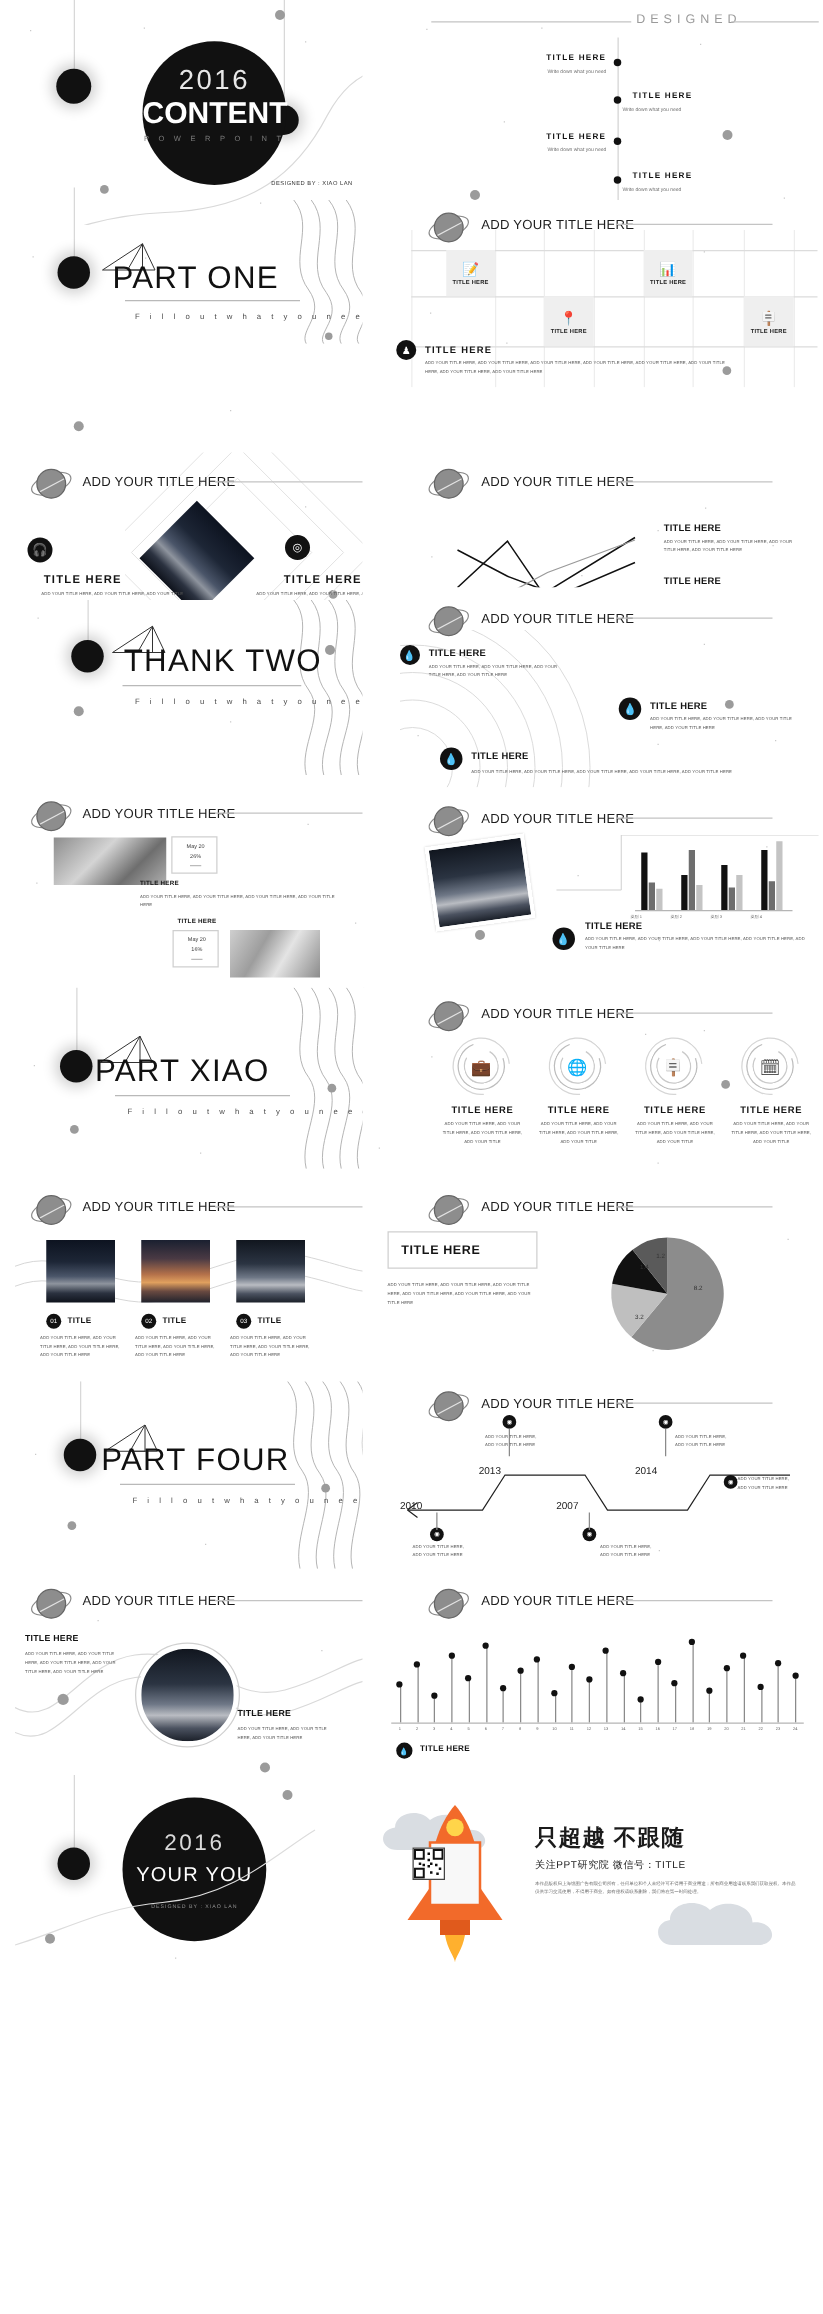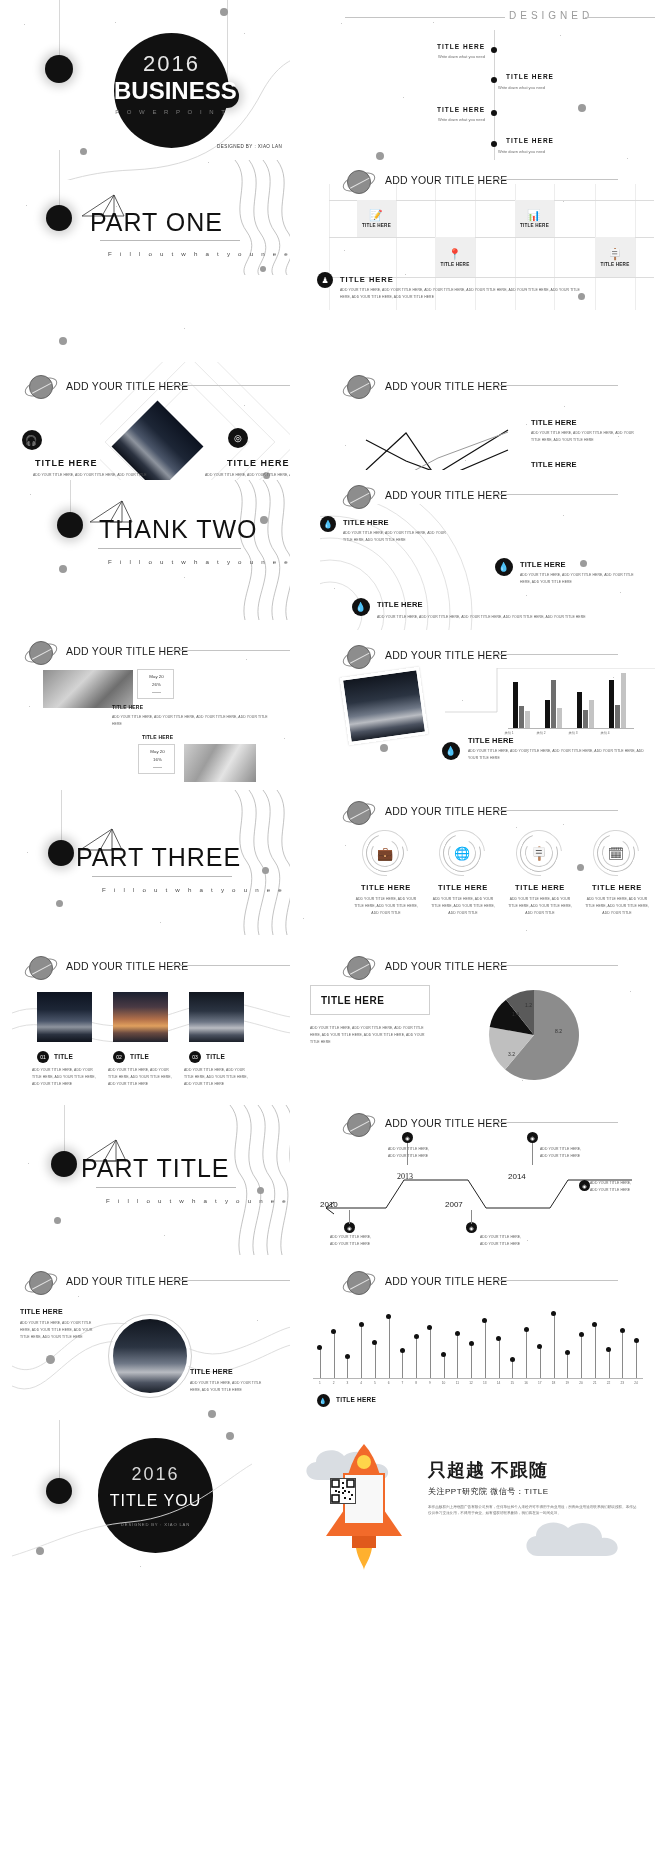--- a/index.html
+++ b/index.html
@@ -108,21 +108,21 @@
   <div class="tinyd" style="left:196px;top:162px;"></div>
   <div class="tinyd" style="left:14px;top:205px;"></div>
   <div class="tinyd" style="left:104px;top:206px;"></div>
 
   <svg style="position:absolute;left:0;top:20px;" width="290" height="160">
     <path d="M0 180 C40 165 70 152 120 150 C190 147 225 120 250 72 C262 50 275 40 290 36" fill="none" stroke="#d9d9d9" stroke-width="1"></path>
   </svg>
 
   <div style="position:absolute;left:102px;top:33px;width:115px;height:115px;border-radius:50%;background:#111;">
     <div style="position:absolute;left:0;top:18px;width:115px;text-align:center;font-size:22px;color:#e7e7e7;letter-spacing:2px;font-family:'Liberation Sans',sans-serif;">2016</div>
-    <div style="position:absolute;left:0;top:44px;width:115px;text-align:center;font-size:24px;color:#fff;letter-spacing:0px;font-weight:700;">BUSINESS</div>
+    <div style="position:absolute;left:0;top:44px;width:115px;text-align:center;font-size:24px;color:#fff;letter-spacing:0px;font-weight:700;">CONTENT</div>
     <div style="position:absolute;left:0;top:76px;width:115px;text-align:center;font-size:6px;color:#7a7a7a;letter-spacing:3px;">P O W E R P O I N T</div>
   </div>
 
   <div style="position:absolute;left:205px;top:144px;font-size:4.6px;letter-spacing:.4px;color:#333;">DESIGNED BY : XIAO LAN</div>
 
   <svg style="position:absolute;left:215px;top:160px;" width="75" height="115">
     <path d="M8 0 C26 22 2 48 20 72 C34 92 12 104 18 115" fill="none" stroke="#a9a9a9" stroke-width=".7"></path>
     <path d="M22 0 C40 24 16 50 34 74 C48 94 26 106 32 115" fill="none" stroke="#a9a9a9" stroke-width=".7"></path>
     <path d="M36 0 C54 22 30 48 48 72 C62 92 40 104 46 115" fill="none" stroke="#a9a9a9" stroke-width=".7"></path>
     <path d="M50 0 C68 24 44 50 62 74 C74 94 54 106 60 115" fill="none" stroke="#a9a9a9" stroke-width=".7"></path>
@@ -425,21 +425,21 @@
     <path d="M36 0 C54 22 30 48 48 72 C62 92 40 120 46 145" fill="none" stroke="#a9a9a9" stroke-width=".7"></path>
     <path d="M50 0 C68 24 44 50 62 74 C74 94 54 122 60 145" fill="none" stroke="#a9a9a9" stroke-width=".7"></path>
     <path d="M64 0 C80 22 58 48 74 72" fill="none" stroke="#a9a9a9" stroke-width=".7"></path>
   </svg>
   <div class="thread" style="left:49px;top:0;height:52px;"></div>
   <div class="bdot" style="left:36px;top:50px;width:26px;height:26px;"></div>
   <svg class="tri" style="left:66px;top:36px;" width="50" height="28">
     <path d="M2 24 L34 3 L34 24 Z" fill="none" stroke="#333" stroke-width=".8"></path>
     <path d="M22 24 L34 3 L44 24 Z" fill="none" stroke="#333" stroke-width=".8"></path>
   </svg>
-  <div class="partName" style="left:64px;top:53px;">PART   THREE</div>
+  <div class="partName" style="left:64px;top:53px;">PART   XIAO</div>
   <div class="partRule" style="left:80px;top:86px;width:140px;"></div>
   <div class="partSub" style="left:90px;top:96px;">F i l l   o u t   w h a t   y o u   n e e d</div>
   <div class="dot" style="left:250px;top:77px;width:7px;height:7px;"></div>
   <div class="dot" style="left:44px;top:110px;width:7px;height:7px;"></div>
   <div class="tinyd" style="left:15px;top:62px;"></div>
   <div class="tinyd" style="left:148px;top:132px;"></div>
 </div>
 
 <div class="slide rcol" style="top:790px;height:155px;">
   <div class="planet" style="left:52px;top:8px;">
@@ -560,21 +560,21 @@
     <path d="M36 0 C54 22 30 48 48 72 C62 92 40 124 46 150" fill="none" stroke="#a9a9a9" stroke-width=".7"></path>
     <path d="M50 0 C68 24 44 50 62 74 C74 94 54 126 60 150" fill="none" stroke="#a9a9a9" stroke-width=".7"></path>
     <path d="M64 0 C80 22 58 48 74 72" fill="none" stroke="#a9a9a9" stroke-width=".7"></path>
   </svg>
   <div class="thread" style="left:52px;top:0;height:48px;"></div>
   <div class="bdot" style="left:39px;top:46px;width:26px;height:26px;"></div>
   <svg class="tri" style="left:70px;top:32px;" width="50" height="28">
     <path d="M2 24 L34 3 L34 24 Z" fill="none" stroke="#333" stroke-width=".8"></path>
     <path d="M22 24 L34 3 L44 24 Z" fill="none" stroke="#333" stroke-width=".8"></path>
   </svg>
-  <div class="partName" style="left:69px;top:49px;">PART   TITLE</div>
+  <div class="partName" style="left:69px;top:49px;">PART   FOUR</div>
   <div class="partRule" style="left:84px;top:82px;width:140px;"></div>
   <div class="partSub" style="left:94px;top:92px;">F i l l   o u t   w h a t   y o u   n e e d</div>
   <div class="dot" style="left:245px;top:82px;width:7px;height:7px;"></div>
   <div class="dot" style="left:42px;top:112px;width:7px;height:7px;"></div>
   <div class="tinyd" style="left:16px;top:58px;"></div>
   <div class="tinyd" style="left:152px;top:130px;"></div>
 </div>
 
 <div class="slide rcol" style="top:1100px;height:160px;">
   <div class="planet" style="left:52px;top:10px;">
@@ -600,21 +600,21 @@
 
   <div class="circIcon" style="left:54px;top:122px;width:11px;height:11px;font-size:5px;">◉</div>
   <div class="stem" style="left:59px;top:110px;height:14px;"></div>
   <div class="body" style="position:absolute;left:40px;top:134px;width:42px;">ADD YOUR TITLE HERE, ADD YOUR TITLE HERE</div>
 
   <div class="circIcon" style="left:176px;top:122px;width:11px;height:11px;font-size:5px;">◉</div>
   <div class="stem" style="left:181px;top:110px;height:14px;"></div>
   <div class="body" style="position:absolute;left:190px;top:134px;width:42px;">ADD YOUR TITLE HERE, ADD YOUR TITLE HERE</div>
 
   <div style="position:absolute;left:30px;top:100px;font-size:8px;color:#1b1b1b;">2010</div>
-  <div style="position:absolute;left:107px;top:72px;font-size:8px;color:#1b1b1b;font-family:Liberation Serif, serif;">2013</div>
+  <div style="position:absolute;left:93px;top:72px;font-size:8px;color:#1b1b1b;">2013</div>
   <div style="position:absolute;left:155px;top:100px;font-size:8px;color:#1b1b1b;">2007</div>
   <div style="position:absolute;left:218px;top:72px;font-size:8px;color:#1b1b1b;">2014</div>
   <div class="circIcon" style="left:289px;top:80px;width:11px;height:11px;font-size:5px;">◉</div>
   <div class="body" style="position:absolute;left:300px;top:80px;width:42px;">ADD YOUR TITLE HERE, ADD YOUR TITLE HERE</div>
 </div>
 
 <div class="slide lcol" style="top:1260px;height:160px;">
   <div class="planet" style="left:12px;top:8px;">
     <div class="ring"></div>
         <div class="ball"></div>
@@ -730,21 +730,21 @@
 
   <div class="circIcon" style="left:27px;top:134px;width:13px;height:13px;font-size:6px;">💧</div>
   <div class="h3" style="position:absolute;left:46px;top:136px;font-size:6.5px;">TITLE HERE</div>
 </div>
 
 <div class="slide lcol" style="top:1420px;height:160px;">
   <div class="thread" style="left:47px;top:0;height:60px;"></div>
   <div class="bdot" style="left:34px;top:58px;width:26px;height:26px;"></div>
   <div style="position:absolute;left:86px;top:18px;width:115px;height:115px;border-radius:50%;background:#111;">
     <div style="position:absolute;left:0;top:26px;width:115px;text-align:center;font-size:18px;color:#d9d9d9;letter-spacing:2px;">2016</div>
-    <div style="position:absolute;left:0;top:54px;width:115px;text-align:center;font-size:16px;color:#fff;letter-spacing:1px;">TITLE YOU</div>
+    <div style="position:absolute;left:0;top:54px;width:115px;text-align:center;font-size:16px;color:#fff;letter-spacing:1px;">YOUR YOU</div>
     <div style="position:absolute;left:0;top:84px;width:115px;text-align:center;font-size:4.2px;color:#8e8e8e;letter-spacing:.8px;">DESIGNED BY : XIAO LAN</div>
   </div>
   <svg style="position:absolute;left:0;top:40px;" width="290" height="110">
     <path d="M0 96 C40 84 70 66 118 62 C176 57 210 22 240 4" fill="none" stroke="#dcdcdc" stroke-width=".9"></path>
   </svg>
   <div class="dot" style="left:24px;top:127px;width:8px;height:8px;"></div>
   <div class="dot" style="left:214px;top:12px;width:8px;height:8px;"></div>
   <div class="tinyd" style="left:128px;top:146px;"></div>
 </div>
 

